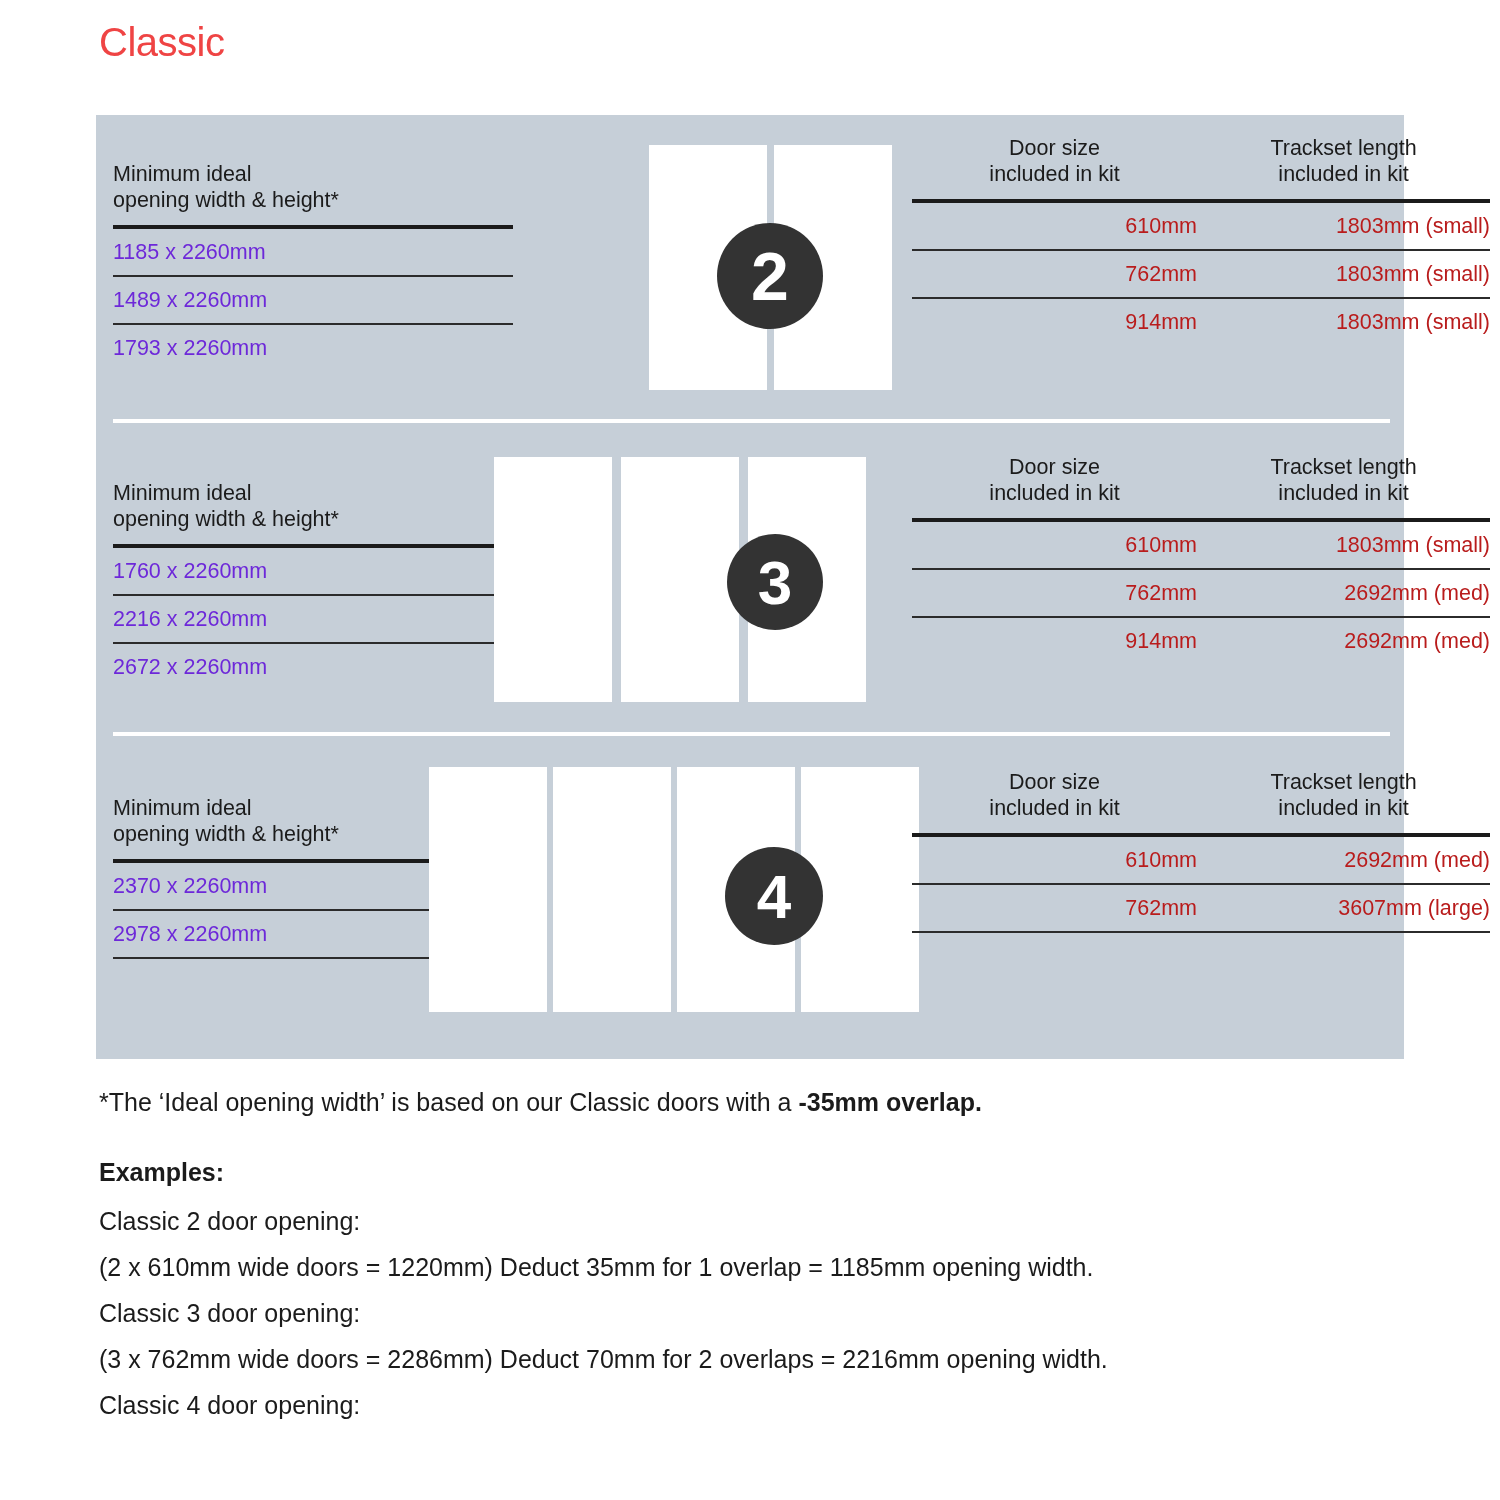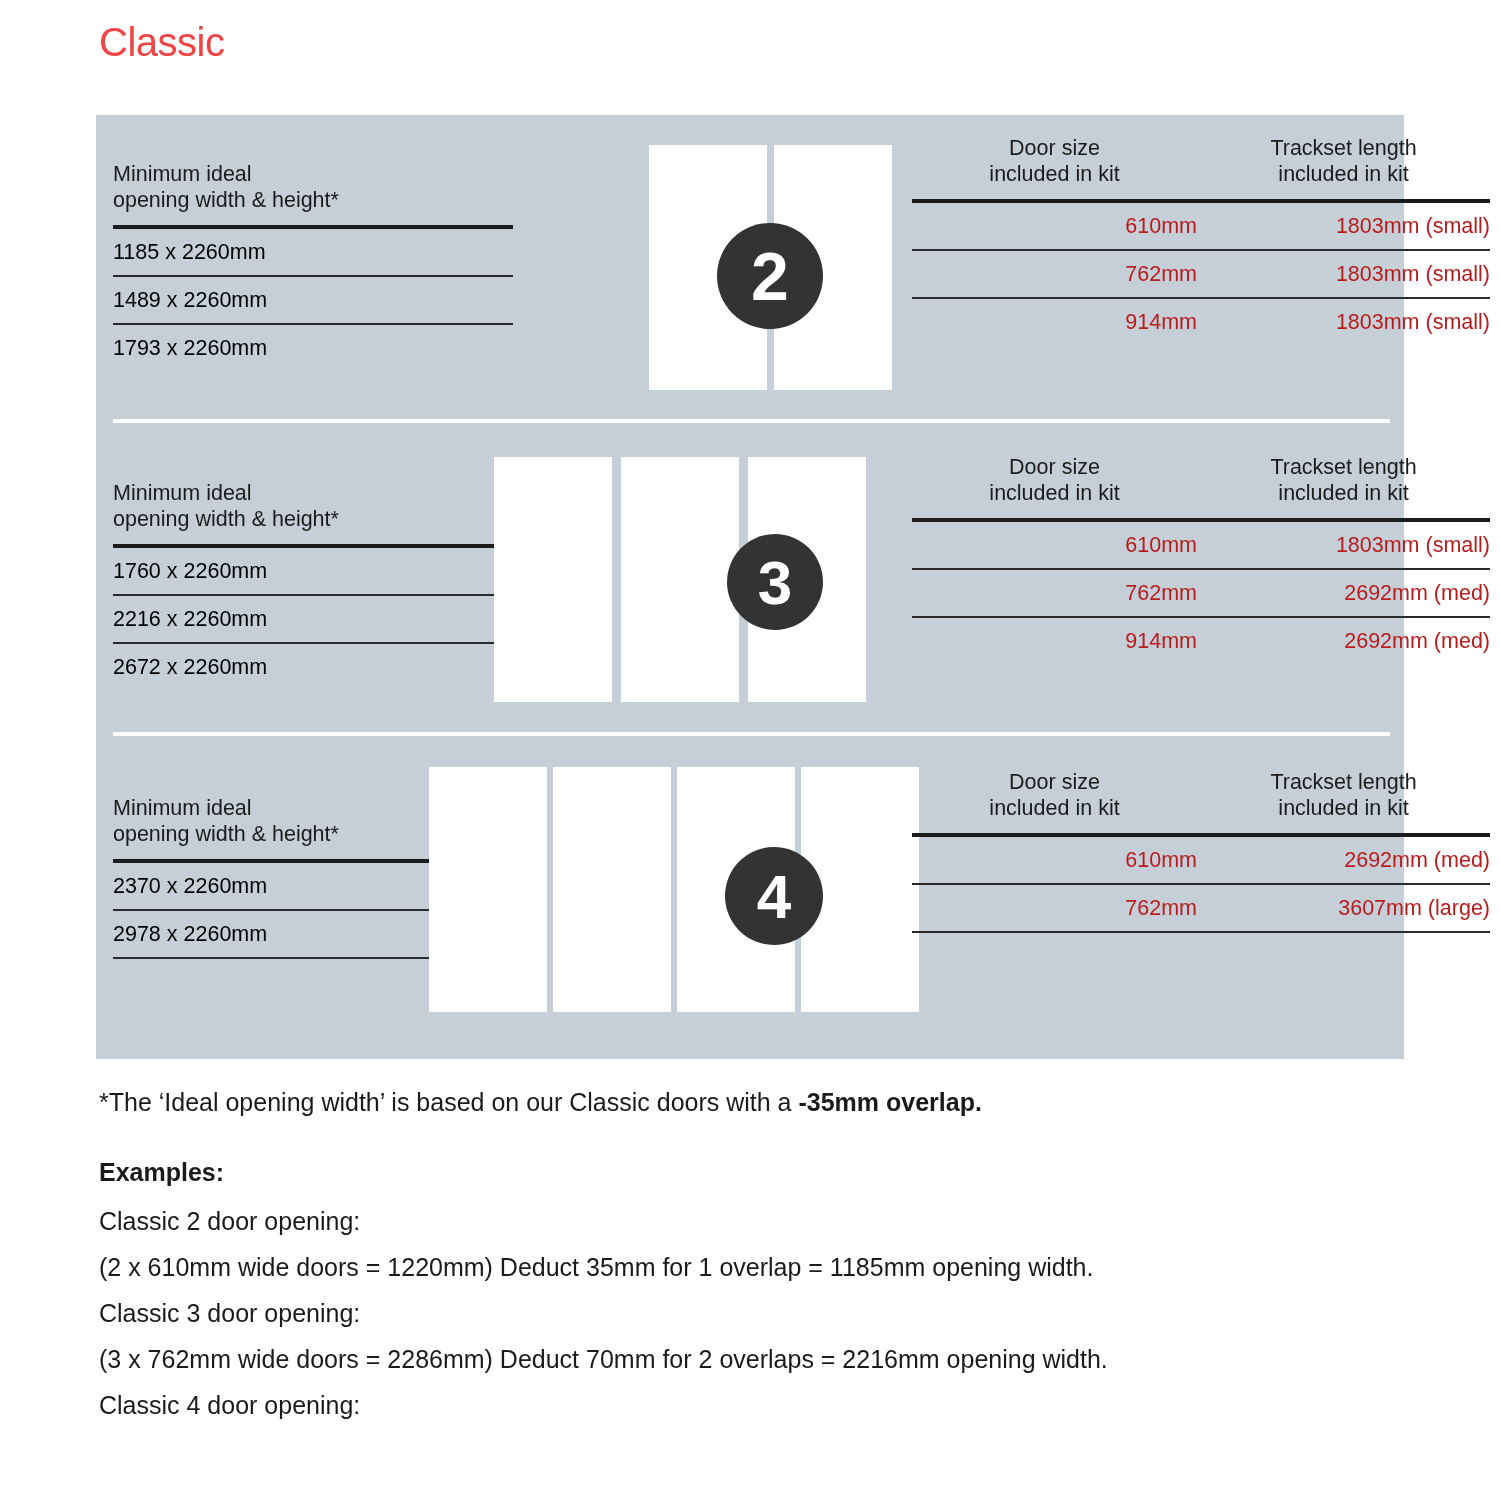--- a/index.html
+++ b/index.html
@@ -39,21 +39,21 @@
 
   
   .tbl-left{position:absolute;left:17px;top:0;width:400px;}
   .tbl-left .hdr{
     font-size:21.5px;line-height:26px;font-weight:400;color:#1b1b1b;
     padding-top:46px;
   }
   .tbl-left .rule-thick{height:4px;background:#1b1b1b;margin-top:12px;}
   .tbl-left .rule-thin{height:2px;background:#2b2b2b;}
   .tbl-left .row{
-    font-size:21.5px;line-height:46px;height:46px;color:#000000;
+    font-size:21.5px;line-height:46px;height:46px;color:#6d28d9;
     white-space:nowrap;
   }
   .s3 .tbl-left{width:325px;}
   .s3 .tbl-left .hdr{padding-top:46px;}
 
   
   .tbl-right{position:absolute;width:578px;}
   .r-head{display:flex;}
   .r-head > div{font-size:21.5px;line-height:26px;color:#1b1b1b;padding-top:20px;text-align:center;}
   .rh-door{width:285px;text-align:right;}

